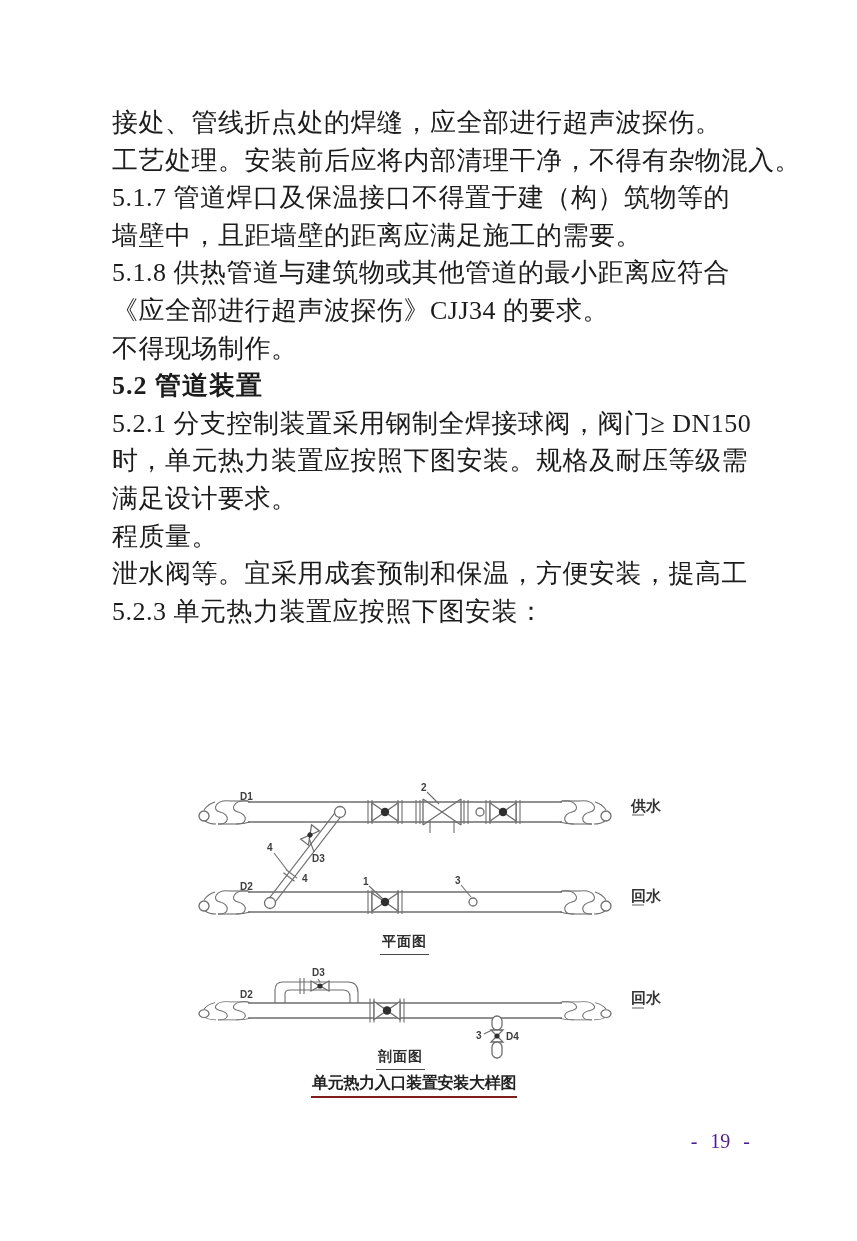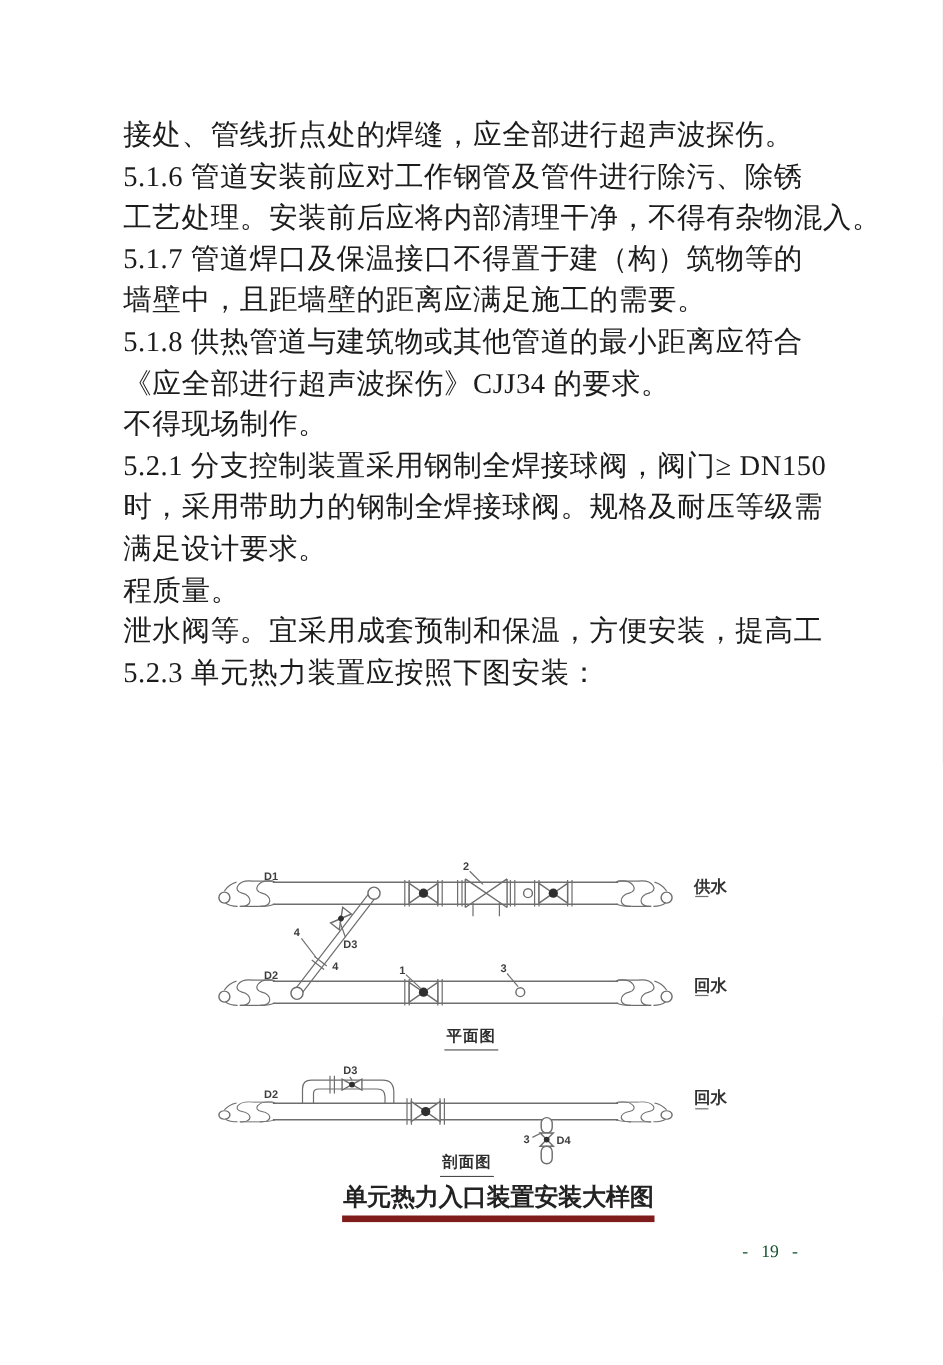--- a/index.html
+++ b/index.html
@@ -28,65 +28,64 @@
     letter-spacing:1px;
   }
   .fig-caption{
     position:absolute;
     font-size:14px;
     font-weight:bold;
     color:#2e2e2e;
     letter-spacing:1px;
     border-bottom:1.5px solid #4a4a4a;
     padding:0 2px 3px 2px;
-    margin-left:24px;
   }
   .fig-title{
     position:absolute;
     left:311px;top:1073px;
-    font-size:22px;
+    font-size:16px;
     font-weight:bold;
     color:#222;
     letter-spacing:-0.3px;
-    border-bottom:6px solid #7f1d1d;
+    border-bottom:2px solid #7f1d1d;
     padding:0 1px 2px 1px;
   }
   .page-number{
     position:absolute;
     left:650px;top:1130px;
     width:100px;
-    text-align:center;
-    font-size:16px;
-    color:#14532d;
+    text-align:right;
+    font-size:20px;
+    color:#4c1d95;
     word-spacing:8px;
   }
   svg{position:absolute;overflow:visible;}
   svg .pipe{stroke:#6e6e6e;stroke-width:1.4;fill:none;}
   svg .thin{stroke:#6e6e6e;stroke-width:1.1;fill:none;}
   svg .wfill{fill:#ffffff;stroke:#6e6e6e;stroke-width:1.3;}
   svg .dot{fill:#2f2f2f;stroke:none;}
   svg .lbl{font-family:"Liberation Sans","DejaVu Sans",sans-serif;font-size:10px;font-weight:bold;fill:#3d3d3d;}
   svg .cn{font-family:"Liberation Serif","DejaVu Serif",serif;font-size:15px;font-weight:bold;fill:#333;}
 </style>
 </head>
 <body>
 
 <div class="page">
 
   <div class="body-text">
     <div class="tline">接处、管线折点处的焊缝，应全部进行超声波探伤。</div>
-    <div class="tline">5.1.6  管道安装前应对工作钢管及管件进行除污、除锈</div>
     <div class="tline">工艺处理。安装前后应将内部清理干净，不得有杂物混入。</div>
     <div class="tline">5.1.7  管道焊口及保温接口不得置于建（构）筑物等的</div>
     <div class="tline">墙壁中，且距墙壁的距离应满足施工的需要。</div>
     <div class="tline">5.1.8  供热管道与建筑物或其他管道的最小距离应符合</div>
     <div class="tline">《应全部进行超声波探伤》CJJ34 的要求。</div>
     <div class="tline">不得现场制作。</div>
+    <div class="tline heading">5.2 管道装置</div>
     <div class="tline">5.2.1  分支控制装置采用钢制全焊接球阀，阀门≥ DN150</div>
-    <div class="tline">时，采用带助力的钢制全焊接球阀。规格及耐压等级需</div>
+    <div class="tline">时，单元热力装置应按照下图安装。规格及耐压等级需</div>
     <div class="tline">满足设计要求。</div>
     <div class="tline">程质量。</div>
     <div class="tline">泄水阀等。宜采用成套预制和保温，方便安装，提高工</div>
     <div class="tline">5.2.3  单元热力装置应按照下图安装：</div>
   </div>
 
   <svg style="left:190px;top:780px;" width="490" height="192" viewBox="0 0 490 192">
     <defs>
 
       <g id="brk">

